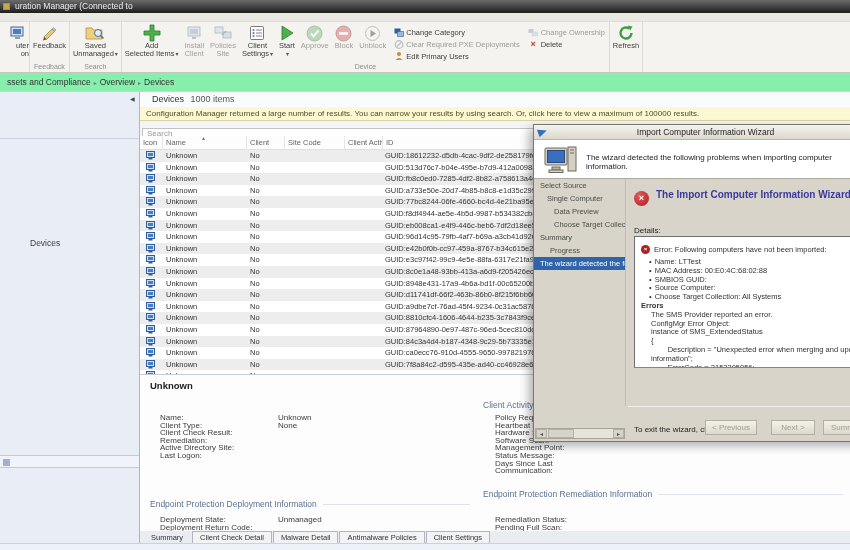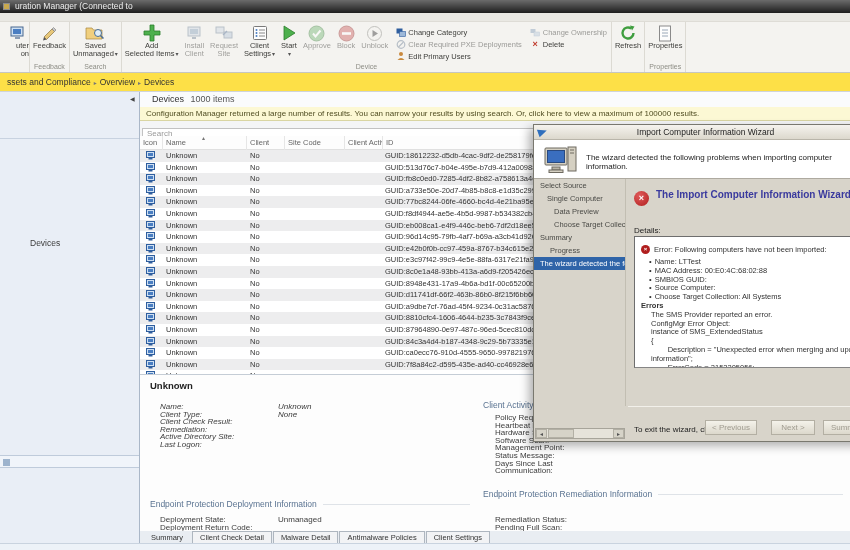--- a/index.html
+++ b/index.html
@@ -25,21 +25,21 @@
 .bigbtn.dis{opacity:.48;}
 .smallstack{display:flex;flex-direction:column;justify-content:flex-start;padding:4px 4px 0 4px;}
 .smallbtn{display:flex;align-items:center;height:12px;font-size:7.5px;color:#3e3e3b;white-space:nowrap;cursor:pointer;}
 .smallbtn.dis{opacity:.5;}
 .smallbtn .sic{width:11px;height:10px;margin-right:2px;display:inline-flex;align-items:center;justify-content:center;}
 .dd{font-size:6px;color:#555;margin-left:1px;}
 #rcut{width:30px;overflow:hidden;}
 #rcut .bl{text-align:right;width:26px;}
 
 
-#breadcrumb{left:0;top:73px;width:850px;height:19px;background:#fde047;border-bottom:1px solid #cfd4da;font-size:8.5px;color:#333;display:flex;align-items:center;padding-left:4px;}
+#breadcrumb{left:0;top:73px;width:850px;height:19px;background:#86efac;border-bottom:1px solid #cfd4da;font-size:8.5px;color:#333;display:flex;align-items:center;padding-left:4px;}
 .bc-item{margin:0 3px;cursor:pointer;}
 .bc-sep{font-size:6px;color:#777;}
 
 
 #navpane{left:0;top:92px;width:140px;height:451px;background:#e9eef6;border-right:1px solid #aab7c8;}
 #nav-divider{position:absolute;left:0;top:46px;width:139px;height:1px;background:#c8d2e0;}
 #nav-devices{position:absolute;left:30px;top:146px;font-size:8.5px;color:#3c3c3c;cursor:pointer;}
 #nav-bottombar{position:absolute;left:0;top:363px;width:139px;height:13px;background:#f0f4fa;border-top:1px solid #bfcbdb;border-bottom:1px solid #bfcbdb;}
 #nav-bottombar .bbic{position:absolute;left:3px;top:3px;width:7px;height:7px;background:#9db3cd;}
 
@@ -75,21 +75,21 @@
 
 #detail{left:140px;top:374px;width:710px;height:157px;background:#fdfdfd;border-top:1px solid #c5cdd6;font-size:8px;color:#3c3c3c;}
 #detail-title{position:absolute;left:10px;top:5px;font-size:9.5px;font-weight:bold;color:#222;}
 .sechead{position:absolute;display:flex;align-items:center;font-size:8.5px;color:#5a7391;}
 .sechead .rule{flex:1;height:1px;background:#dfe3e8;margin-left:6px;}
 #gen-head{left:10px;top:22px;width:320px;}
 #ca-head{left:343px;top:25px;width:360px;}
 #epd-head{left:10px;top:124px;width:320px;}
 #epr-head{left:343px;top:114px;width:360px;}
 .fields{position:absolute;}
-#gen-fields{left:20px;top:28px;width:300px;font-style:italic;}
+#gen-fields{left:20px;top:39px;width:300px;}
 #ca-fields{left:355px;top:39px;width:200px;}
 #epd-fields{left:20px;top:141px;width:300px;}
 #epr-fields{left:355px;top:141px;width:200px;}
 .frow{display:flex;line-height:7.6px;}
 .flabel{width:118px;white-space:pre-line;}
 .fvalue{flex:1;}
 
 #tabsrow{left:140px;top:531px;width:710px;height:12px;background:#e9edf2;display:flex;align-items:flex-end;padding-left:3px;}
 .tab{height:12px;line-height:12px;font-size:7.5px;color:#333;padding:0 7px;border:1px solid #aeb6bf;border-bottom:none;background:#f2f3f5;margin-right:1px;cursor:pointer;}
 .tab.active{background:transparent;border-color:transparent;}
@@ -214,21 +214,21 @@
             <span class="bl">Client</span>
           </div>
           <div class="bigbtn dis">
             <span class="bic">
               <svg width="18" height="14" viewBox="0 0 18 14">
                   <rect x="1" y="1" width="8" height="6" fill="#cdd7e2" stroke="#7d8da0"></rect>
                   <rect x="9" y="6" width="8" height="6" fill="#b9c8da" stroke="#7d8da0"></rect>
                   <path d="M8 9 l4-4" stroke="#5a759a" stroke-width="1.2"></path>
                 </svg>
             </span>
-            <span class="bl">Request</span>
+            <span class="bl">Policies</span>
             <span class="bl">Site</span>
           </div>
           <div class="bigbtn">
             <span class="bic">
               <svg width="16" height="16" viewBox="0 0 16 16">
                   <rect x="1.5" y="1.5" width="13" height="13" rx="1" fill="#fdfdfd" stroke="#7a7a7a"></rect>
                   <circle cx="4.5" cy="5" r="1" fill="#4a7ec2"></circle>
                   <circle cx="4.5" cy="8" r="1" fill="#4a7ec2"></circle>
                   <circle cx="4.5" cy="11" r="1" fill="#4a7ec2"></circle>
                   <line x1="7" y1="5" x2="13" y2="5" stroke="#888"></line>
@@ -333,36 +333,20 @@
                   <path d="M14.5 9 a5.5 5.5 0 1 1 -2.2-4.4" fill="none" stroke="#3f9e3f" stroke-width="2.4"></path>
                   <path d="M11 1.5 l4.5 1 -2.5 4 Z" fill="#3f9e3f"></path>
                 </svg>
             </span>
             <span class="bl">Refresh</span>
           </div>
         </div>
         <div class="rglabel"></div>
       </div>
 
-      <div class="rgroup">
-        <div class="ritems">
-          <div class="bigbtn">
-            <span class="bic">
-              <svg width="14" height="17" viewBox="0 0 14 17">
-                  <rect x="1.5" y="1" width="11" height="15" fill="#fdfdfd" stroke="#8a8a8a"></rect>
-                  <line x1="4" y1="5" x2="10" y2="5" stroke="#9aa8b8"></line>
-                  <line x1="4" y1="8" x2="10" y2="8" stroke="#9aa8b8"></line>
-                  <line x1="4" y1="11" x2="10" y2="11" stroke="#9aa8b8"></line>
-                </svg>
-            </span>
-            <span class="bl">Properties</span>
-          </div>
-        </div>
-        <div class="rglabel">Properties</div>
-      </div>
 
       <div class="rgroup" style="flex:1;border-right:none;"></div>
     </div>
   </div>
 
   <div id="breadcrumb" class="abs">
       <span class="bc-item">ssets and Compliance</span>
       <span class="bc-sep">▸</span>
       <span class="bc-item">Overview</span>
       <span class="bc-sep">▸</span>

